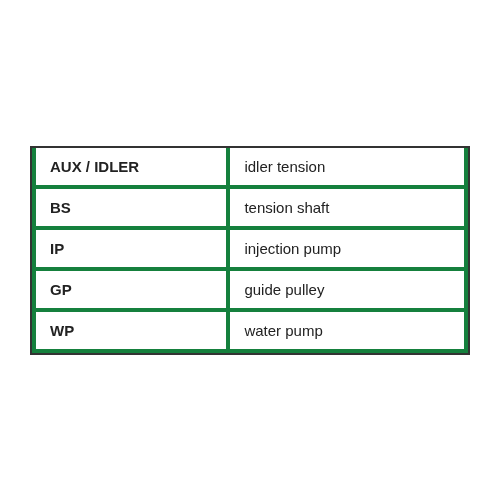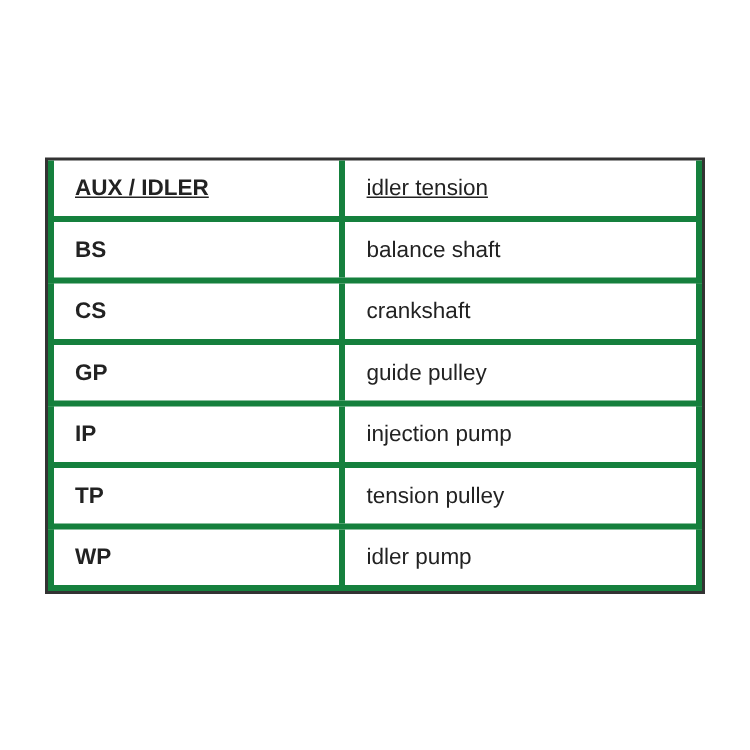--- a/index.html
+++ b/index.html
@@ -42,52 +42,43 @@
       border-right: 2px solid #555;
     }
 
     
     tr.group-break td {
       border-top: 3px double #555;
     }
 
     tr:first-child td {
       border-top: none;
-      text-decoration: underline;
     }
   </style>
 </head>
 <body>
 
 <div class="table-container">
   <table>
     <tbody id="table-body">
     <tr>
           <td>AUX / IDLER</td>
           <td>idler tension</td>
         </tr>
         <tr>
           <td>BS</td>
-          <td>balance shaft</td>
+          <td>tension shaft</td>
         </tr>
-        <tr class="group-break">
-          <td>CS</td>
-          <td>crankshaft</td>
+        <tr>
+          <td>IP</td>
+          <td>injection pump</td>
         </tr>
         <tr>
           <td>GP</td>
           <td>guide pulley</td>
         </tr>
         <tr>
-          <td>IP</td>
-          <td>injection pump</td>
-        </tr>
-        <tr>
-          <td>TP</td>
-          <td>tension pulley</td>
-        </tr>
-        <tr>
           <td>WP</td>
-          <td>idler pump</td>
+          <td>water pump</td>
         </tr>
       </tbody>
   </table>
 </div>
 
 </body></html>

